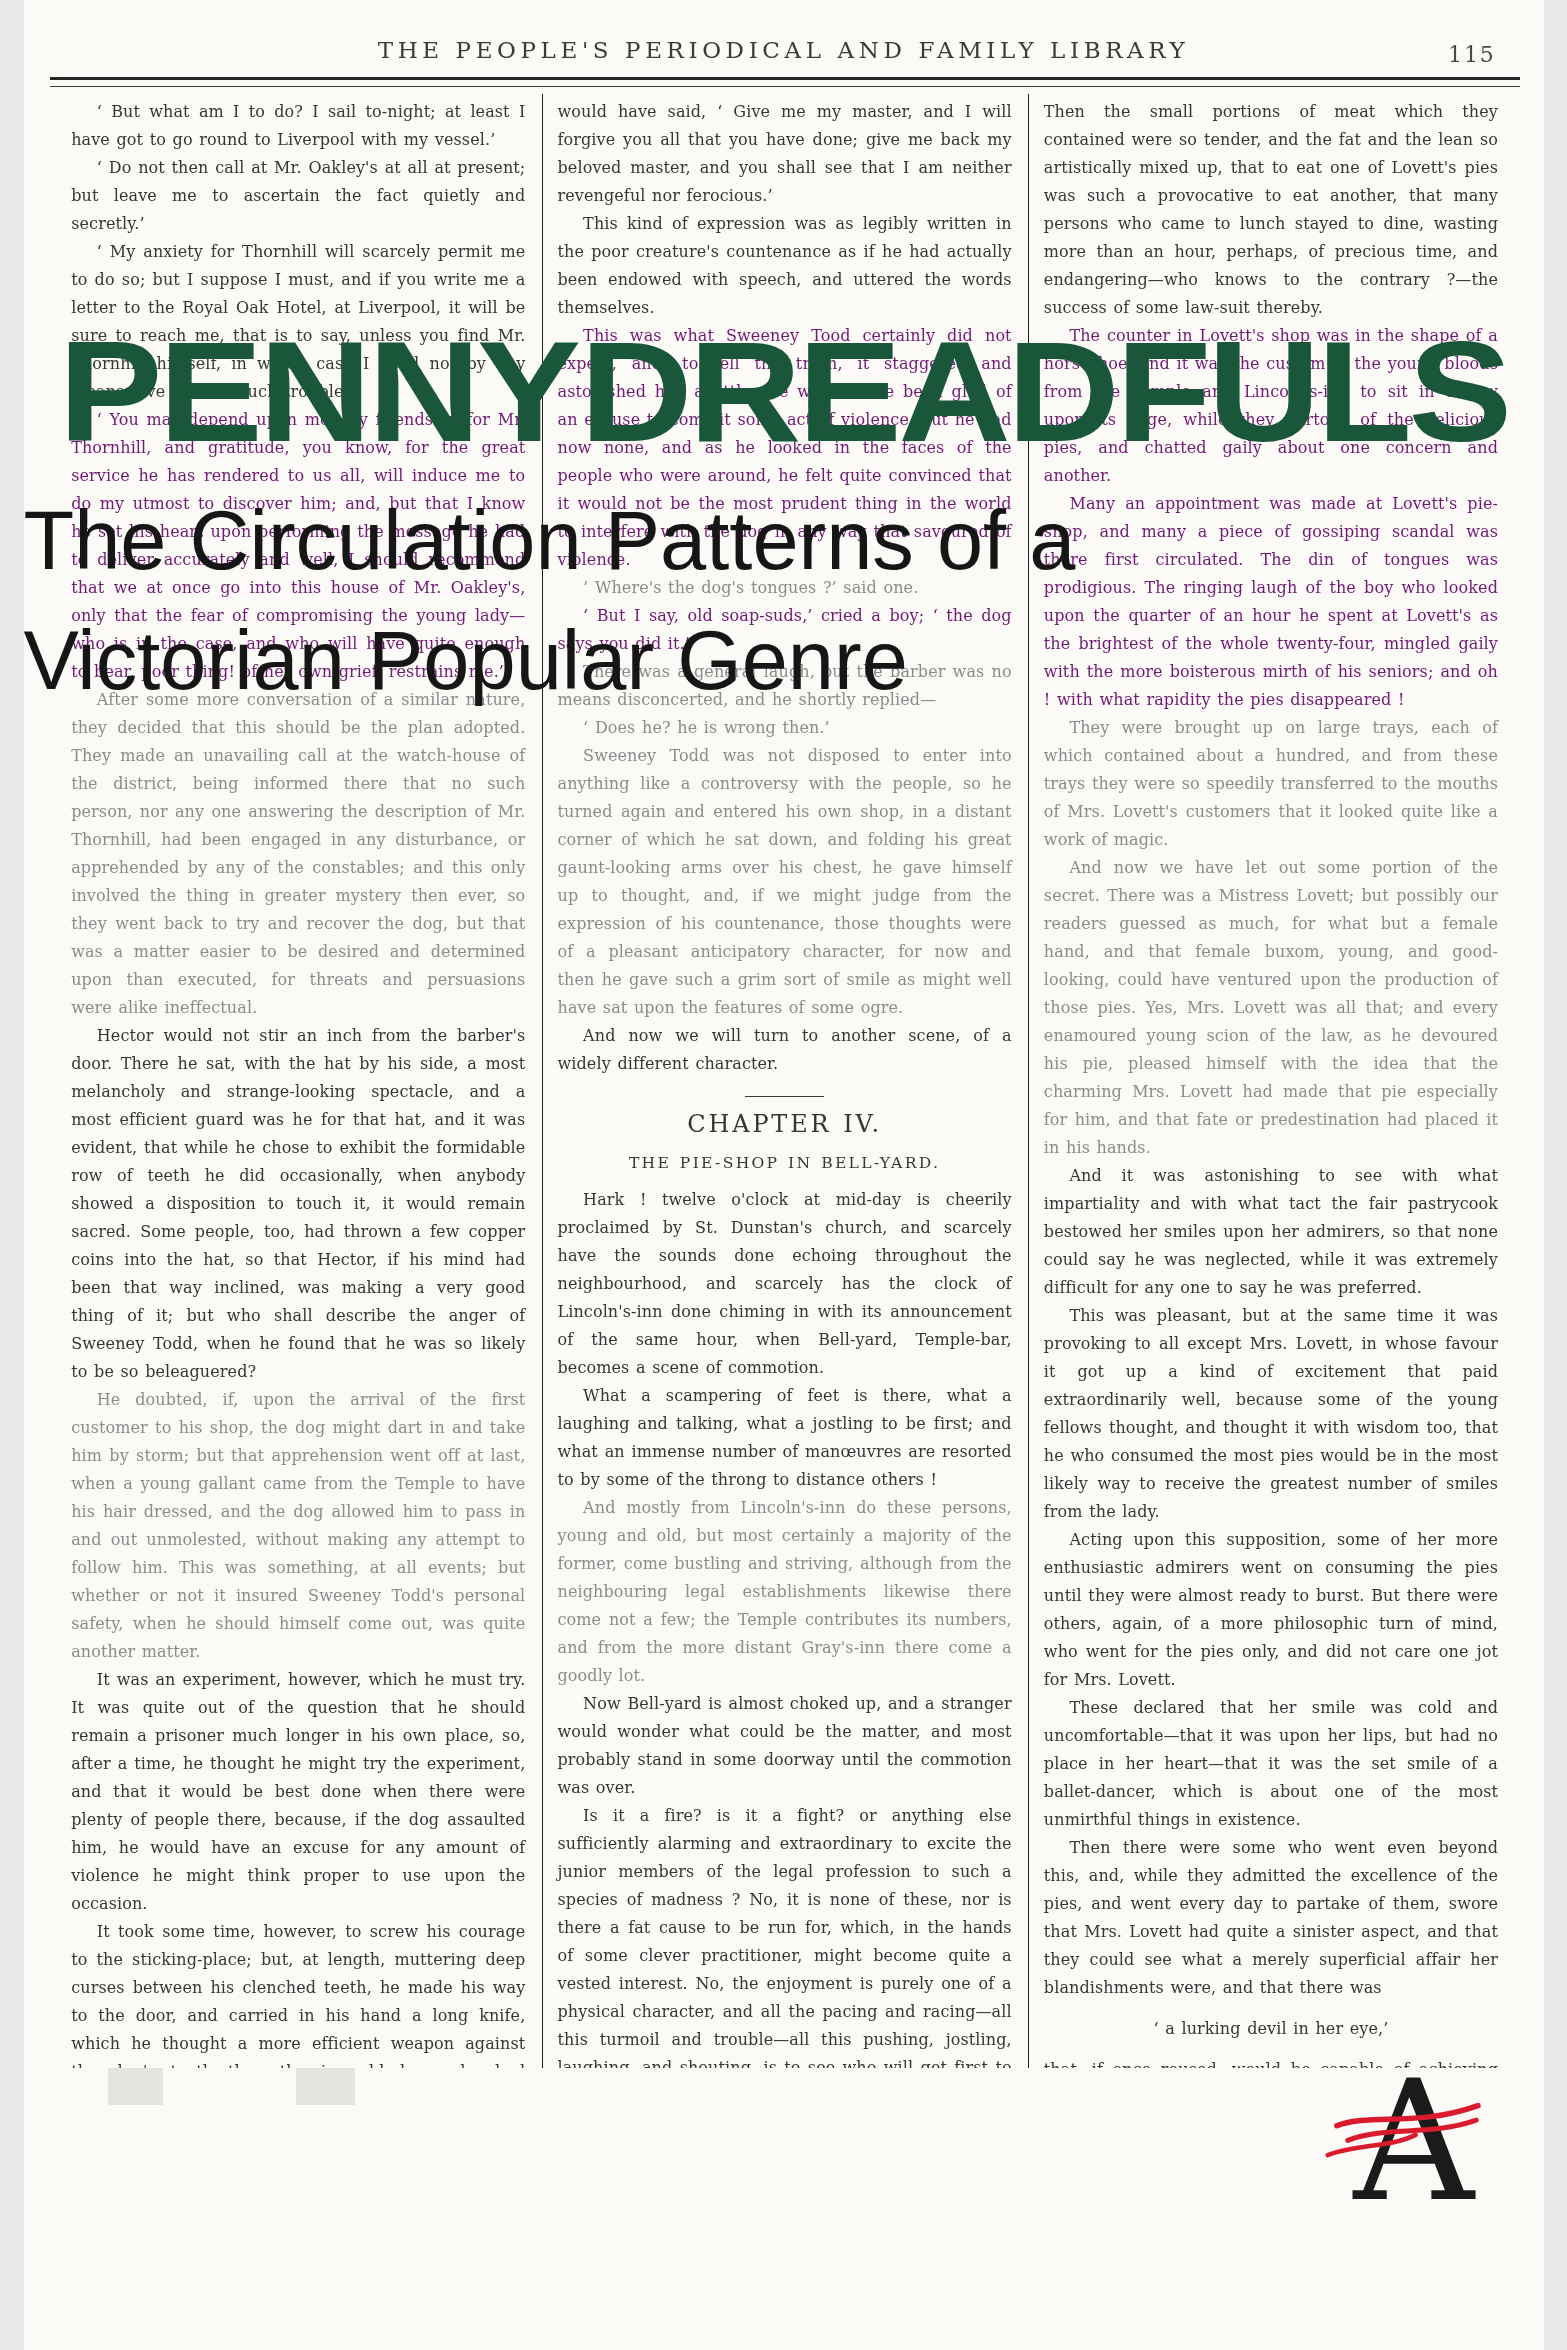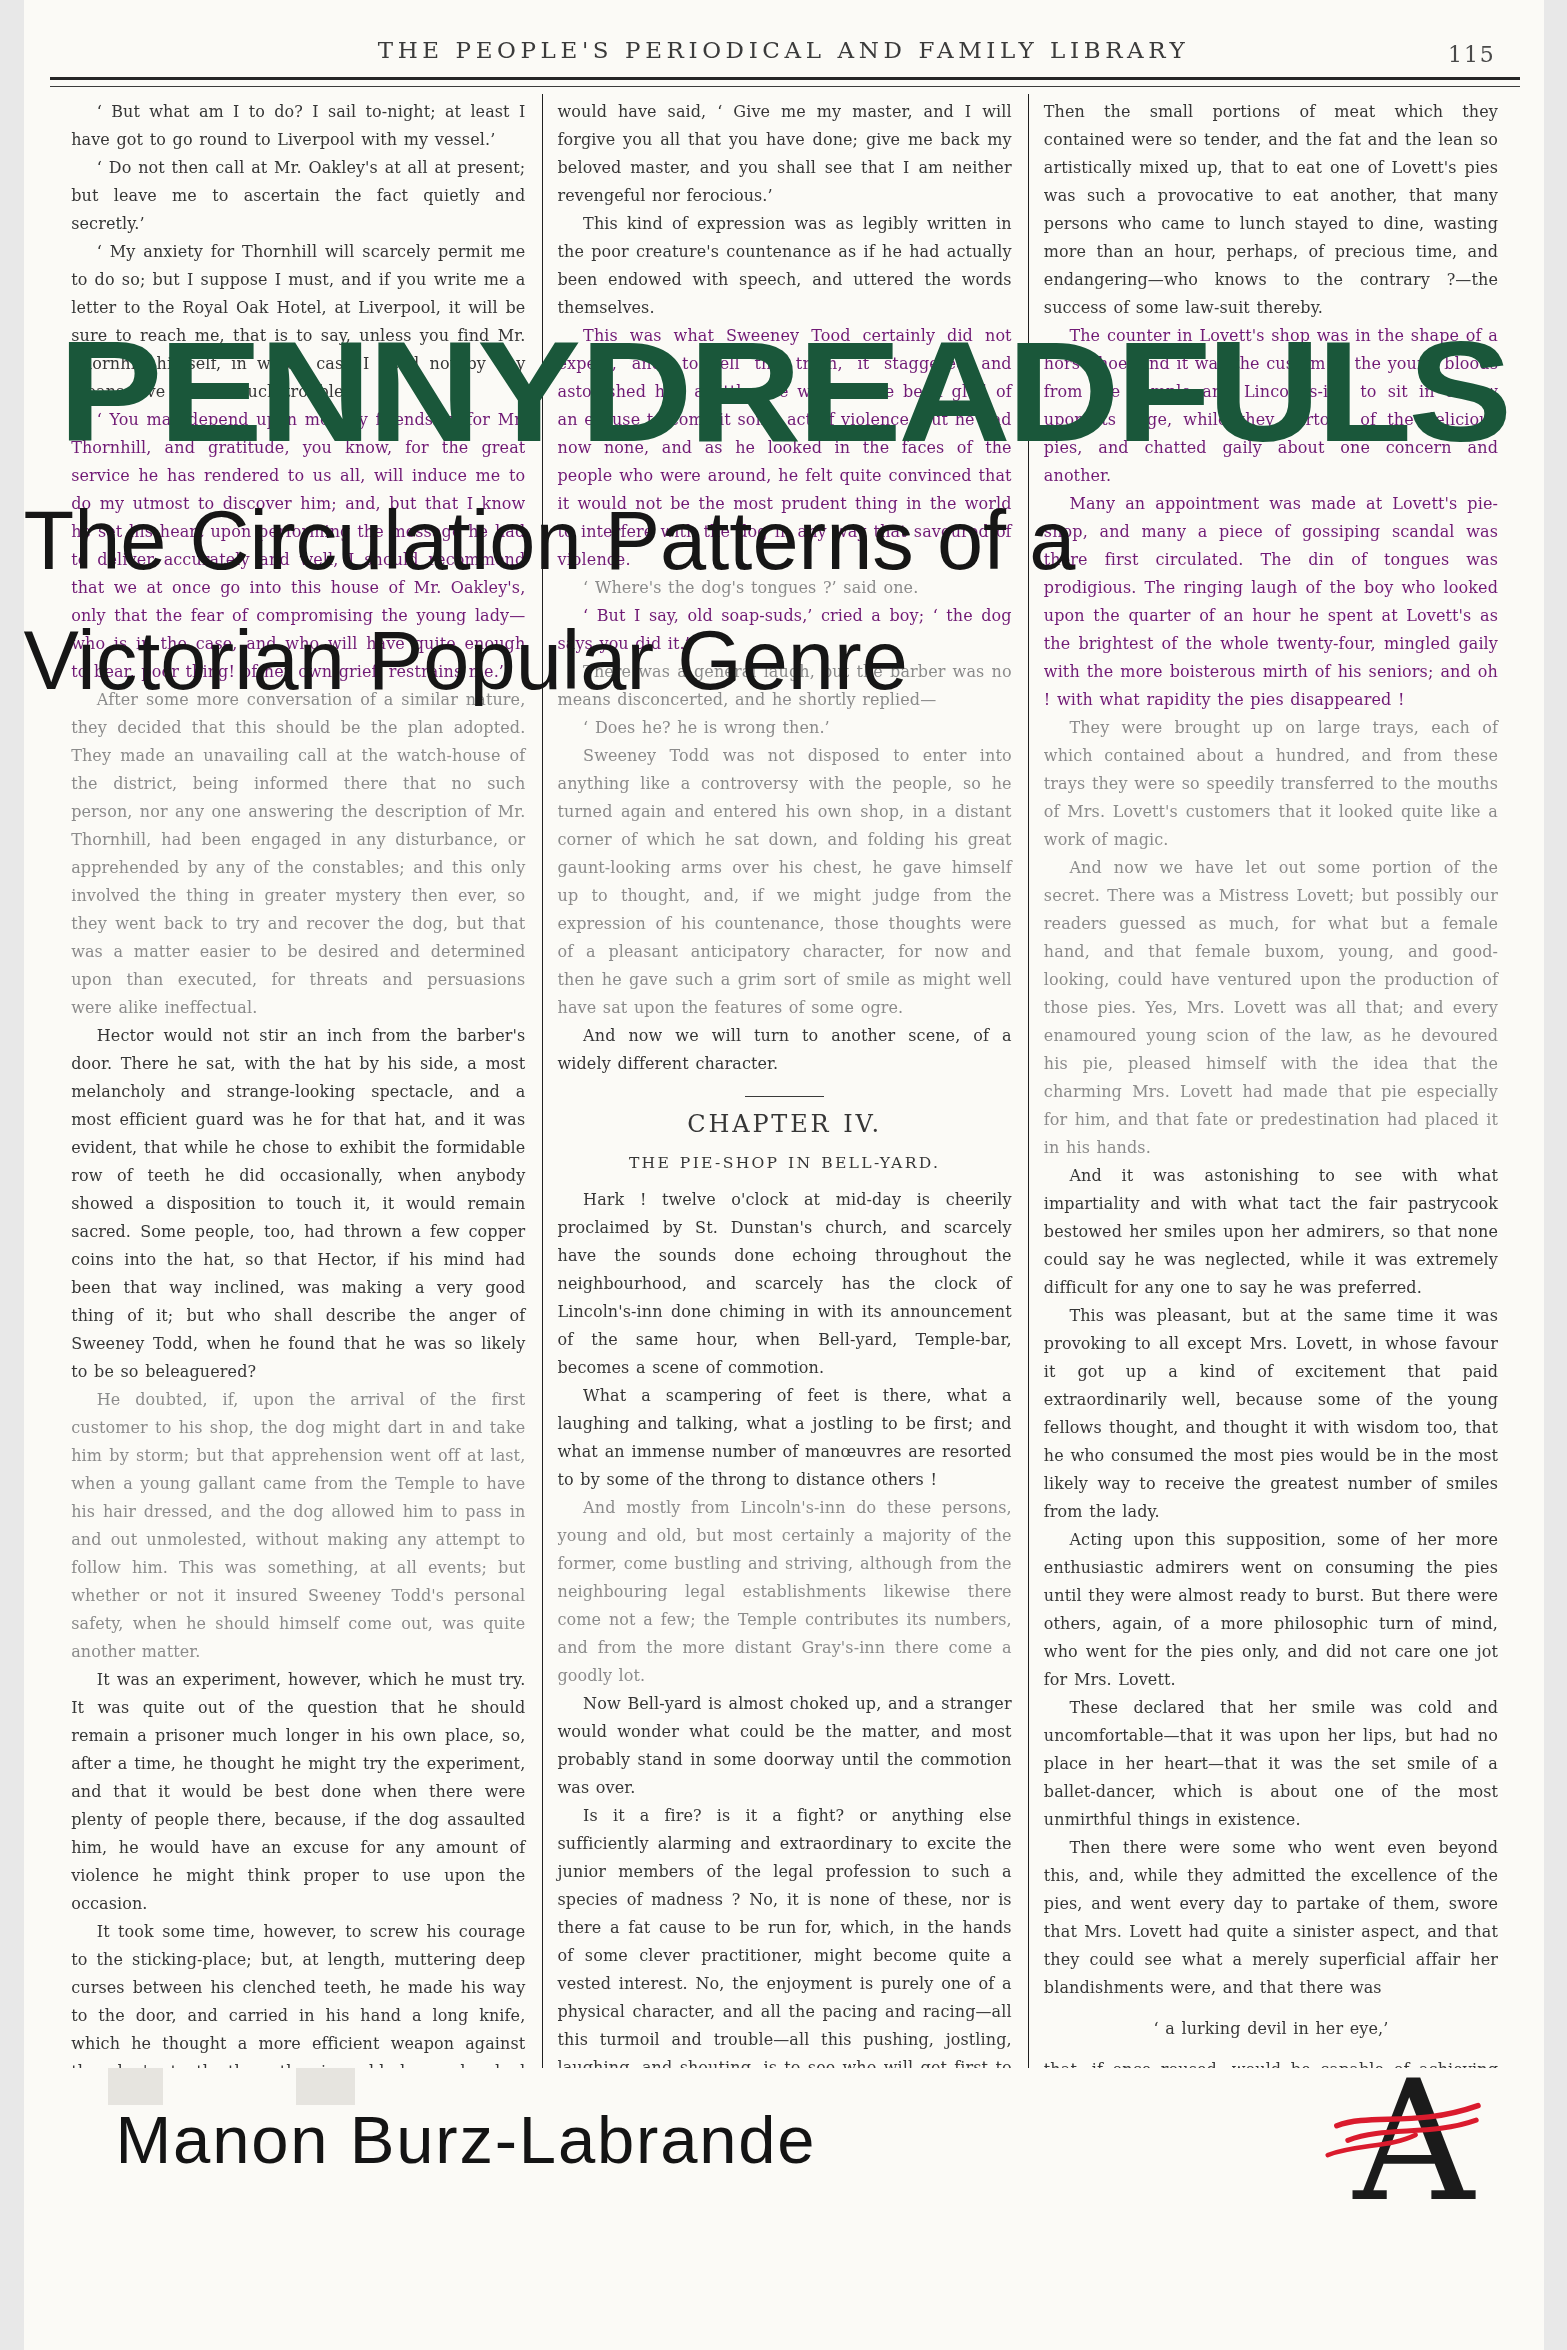--- a/index.html
+++ b/index.html
@@ -157,21 +157,20 @@
   </div>
 
   <div class="smudge s1"></div>
   <div class="smudge s2"></div>
 
   <div class="big-title">PENNY DREADFULS</div>
   <div class="subtitle">
     <div>The Circulation Patterns of a</div>
     <div>Victorian Popular Genre</div>
   </div>
-  <div class="author">Manon Burz-Labrande</div>
 
   <svg class="logo" viewBox="0 0 180 165">
     <text x="98" y="148" text-anchor="middle" font-family="DejaVu Serif, serif" font-size="182" fill="#1b1b1b">A</text>
     <path d="M14,68 C52,54 100,70 168,46" fill="none" stroke="#da1b2d" stroke-width="6" stroke-linecap="round"></path>
     <path d="M26,84 C66,68 116,80 166,62" fill="none" stroke="#da1b2d" stroke-width="5.5" stroke-linecap="round"></path>
     <path d="M4,100 C36,88 72,92 100,78" fill="none" stroke="#da1b2d" stroke-width="5" stroke-linecap="round"></path>
   </svg>
 
 </div>
 

